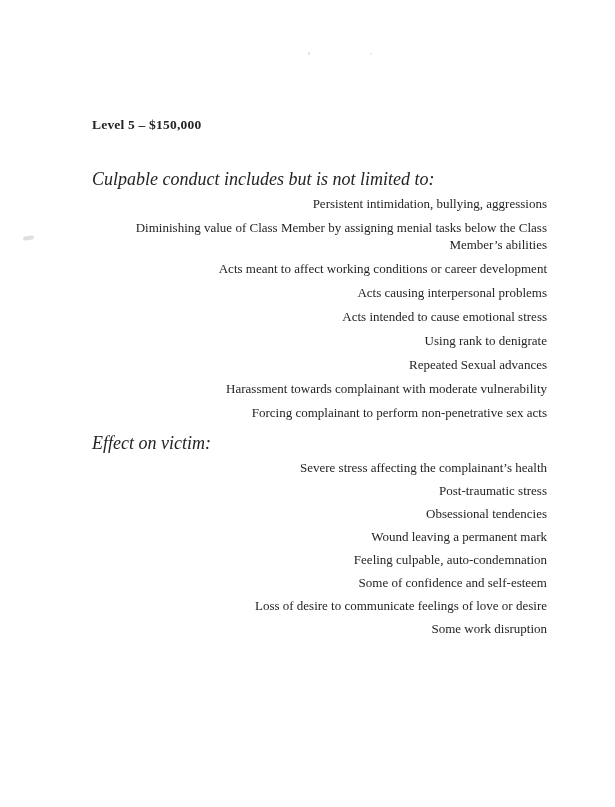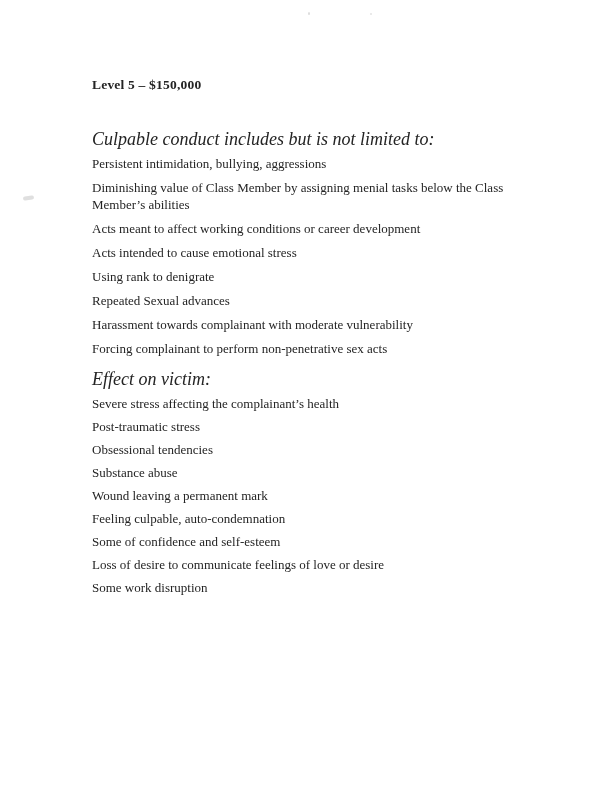--- a/index.html
+++ b/index.html
@@ -8,20 +8,21 @@
     background: #ffffff;
   }
   .page {
     position: relative;
     width: 615px;
     height: 694px;
     background: #ffffff;
     overflow: hidden;
     font-family: "Liberation Serif", "DejaVu Serif", serif;
     color: #242424;
+    margin-top: 40px;
   }
   .content {
     position: absolute;
     left: 92px;
     top: 76px;
     width: 455px;
   }
   .doc-title {
     font-size: 13.5px;
     line-height: 17px;
@@ -32,20 +33,21 @@
   .section-heading {
     font-size: 18px;
     line-height: 17px;
     font-style: italic;
     margin: 0 0 7px 0;
   }
   .doc-line {
     font-size: 13px;
     line-height: 17px;
     margin: 0 0 7px 0;
+    text-align: right;
   }
   .section-effect {
     margin-top: 14px;
   }
   .section-effect .doc-line {
     margin-bottom: 6px;
   }
   
   .artifact {
     position: absolute;
@@ -101,20 +103,21 @@
       <p class="section-heading">Culpable conduct includes but is not limited to:</p>
       <div class="list">
 
           <p class="doc-line">Persistent intimidation, bullying, aggressions</p>
 
 
           <p class="doc-line">Diminishing value of Class Member by assigning menial tasks below the Class Member’s abilities</p>
 
           <p class="doc-line">Acts meant to affect working conditions or career development</p>
 
+          <p class="doc-line">Acts causing interpersonal problems</p>
 
           <p class="doc-line">Acts intended to cause emotional stress</p>
 
           <p class="doc-line">Using rank to denigrate</p>
 
           <p class="doc-line">Repeated Sexual advances</p>
 
           <p class="doc-line">Harassment towards complainant with moderate vulnerability</p>
 
           <p class="doc-line">Forcing complainant to perform non-penetrative sex acts</p>
@@ -124,21 +127,20 @@
     <section class="section section-effect">
       <p class="section-heading">Effect on victim:</p>
       <div class="list">
 
           <p class="doc-line">Severe stress affecting the complainant’s health</p>
 
           <p class="doc-line">Post-traumatic stress</p>
 
           <p class="doc-line">Obsessional tendencies</p>
 
-          <p class="doc-line">Substance abuse</p>
 
 
 
           <p class="doc-line">Wound leaving a permanent mark</p>
 
           <p class="doc-line">Feeling culpable, auto-condemnation</p>
 
           <p class="doc-line">Some of confidence and self-esteem</p>
 
           <p class="doc-line">Loss of desire to communicate feelings of love or desire</p>

